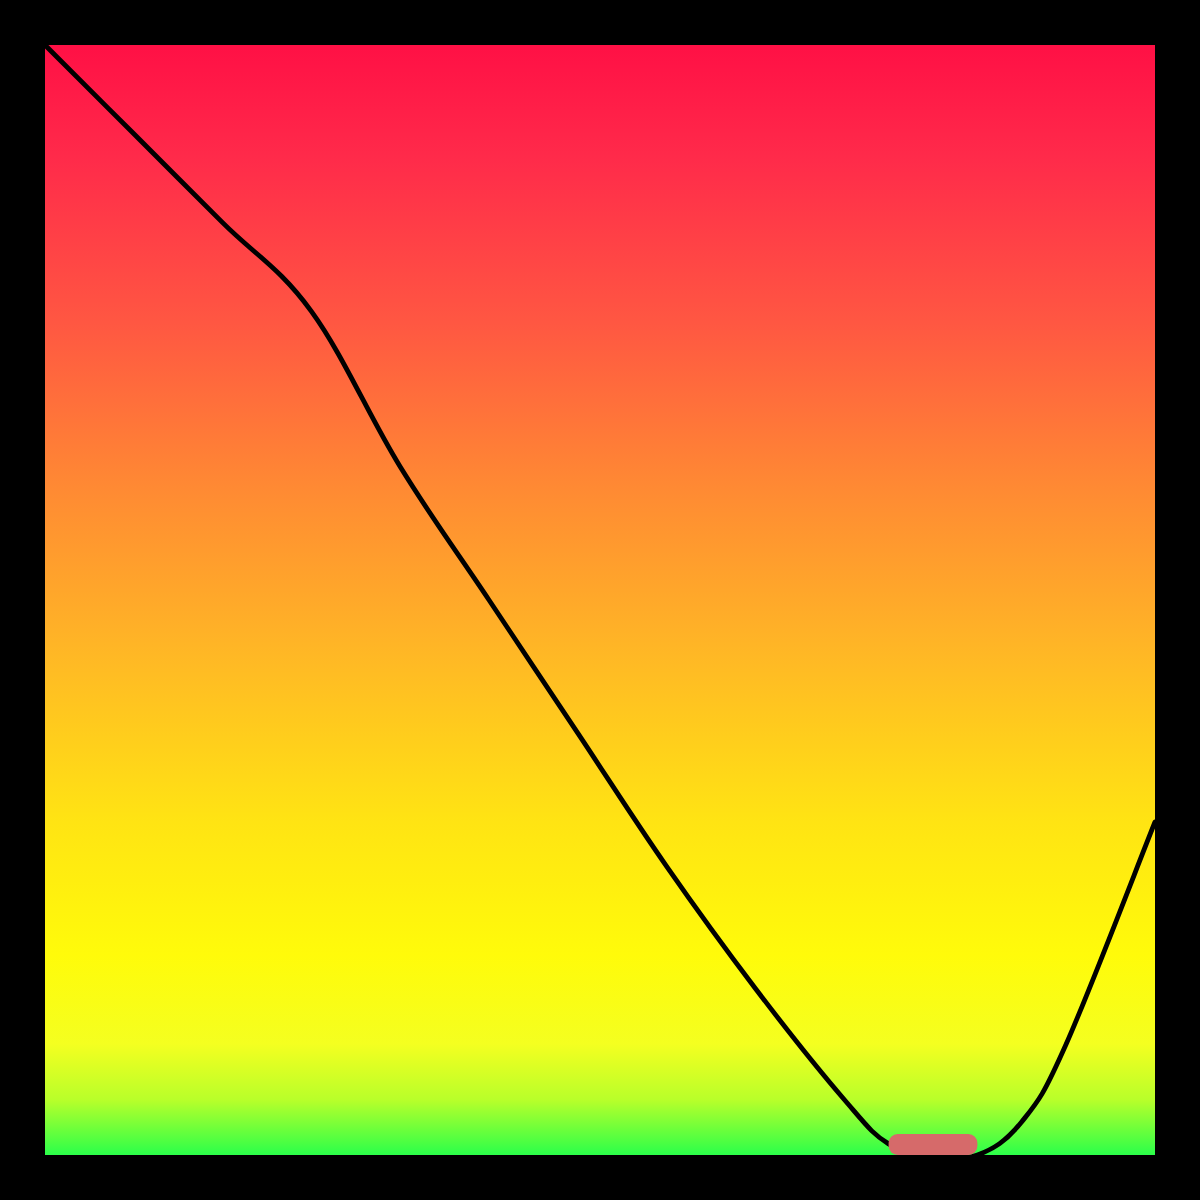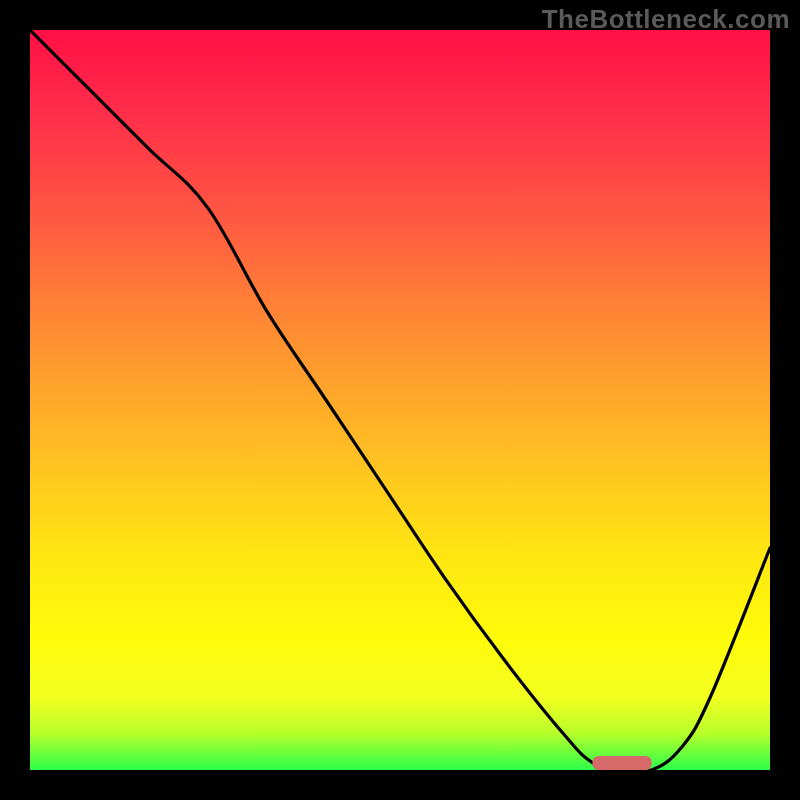--- a/index.html
+++ b/index.html
@@ -59,21 +59,20 @@
   }
   .marker {
     fill: #d66a6a;
     stroke: none;
   }
 </style>
 </head>
 <body>
 <div class="frame">
 
-  <div class="watermark">TheBottleneck.com</div>
 
   <div class="plot-area">
     <div class="gradient-bg"></div>
     <svg class="curve" viewBox="0 0 740 740" preserveAspectRatio="none">
       <path id="curve-path" fill="none" stroke="#000" stroke-width="3.2" stroke-linecap="round" stroke-linejoin="round" d="M 0.0 0.0 C 10.7 10.7, 37.9 37.9, 59.2 59.2 C 80.5 80.5, 97.1 97.1, 118.4 118.4 C 139.7 139.7, 156.3 148.3, 177.6 177.6 C 198.9 206.9, 215.5 246.6, 236.8 281.2 C 258.1 315.8, 274.7 338.0, 296.0 370.0 C 317.3 402.0, 333.9 426.8, 355.2 458.8 C 376.5 490.8, 393.1 517.0, 414.4 547.6 C 435.7 578.2, 452.3 601.0, 473.6 629.0 C 494.9 657.0, 516.8 684.4, 532.8 703.0 C 548.8 721.6, 551.7 725.9, 562.4 732.6 C 573.1 739.3, 581.3 738.7, 592.0 740.0 C 602.7 741.3, 610.9 744.0, 621.6 740.0 C 632.3 736.0, 640.5 731.1, 651.2 717.8 C 661.9 704.5, 664.8 702.0, 680.8 666.0 C 696.8 630.0, 729.3 544.6, 740.0 518.0"></path>
       <rect id="opt-marker" class="marker" rx="6" ry="6" x="562.4" y="726.0" width="59.2" height="14.0"></rect>
     </svg>
   </div>
 
 </div>

